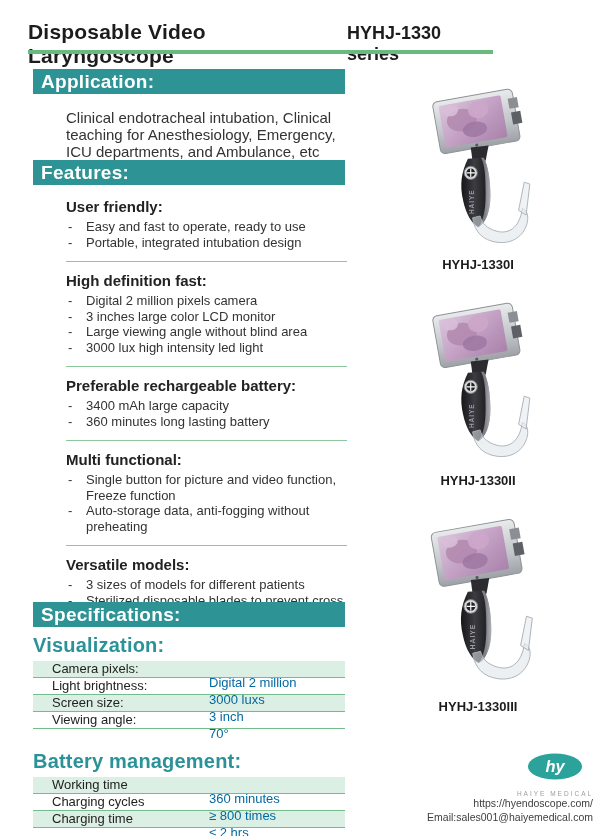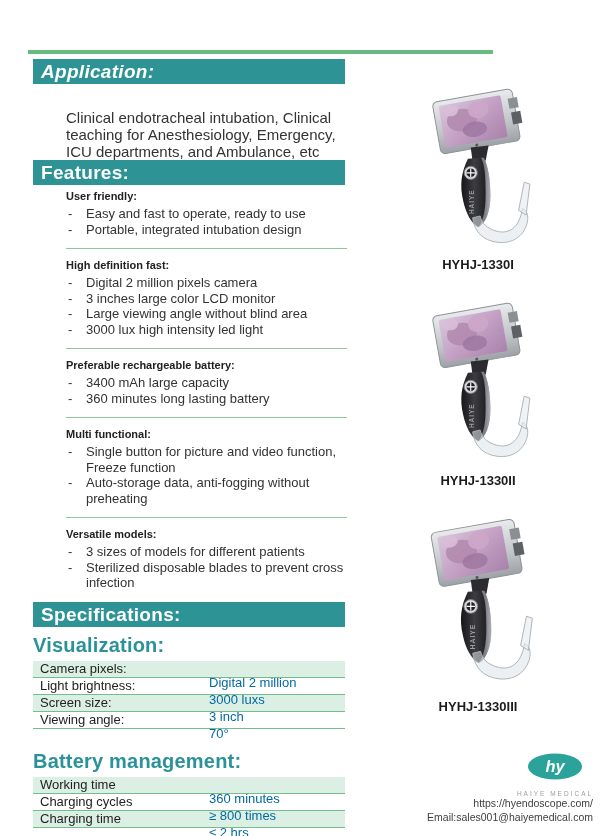--- a/index.html
+++ b/index.html
@@ -13,49 +13,49 @@
   .doc-header { position:absolute; left:28px; top:20px; width:465px;
     display:flex; justify-content:space-between; align-items:baseline; }
   .doc-title { font-size:21px; font-weight:700; color:#1c1c1c; letter-spacing:.2px; }
   .doc-series { font-size:18px; font-weight:700; color:#1c1c1c; }
   .header-rule { position:absolute; left:28px; top:50px; width:465px; height:4px; background:#68ba7f; }
 
   
   .banner { position:absolute; left:33px; width:312px; height:25px;
     background:#2e9394; color:#ffffff; font-size:19px; font-weight:700;
     display:flex; align-items:center; padding-left:8px; letter-spacing:.3px; }
-  #banner-application { top:59px;font-style:italic; }
+  #banner-application { top:69px; }
   #banner-features    { top:160px; }
   #banner-specifications { top:602px; }
 
   
   .app-text { position:absolute; left:66px; top:109px; width:292px;
     font-size:15px; line-height:17px; color:#333; }
 
   
   .feature-groups { position:absolute; left:66px; top:190px; width:284px; }
-  .fgroup-title { font-size:11px; font-weight:700; color:#222;
-    margin-bottom:4px; }
+  .fgroup-title { font-size:15px; font-weight:700; color:#222;
+    margin-top:8px; margin-bottom:4px; }
   .fitem { position:relative; padding-left:20px; font-size:13px;
     line-height:15.5px; color:#333; }
   .fitem .dash { position:absolute; left:2px; top:0; }
   .fdivider { border:none; border-top:1.5px solid #8cc79d; margin:11px 0 10px 0; width:281px; }
 
   
   .spec-subhead { position:absolute; left:33px; font-size:20px; font-weight:700;
     color:#2a9298; letter-spacing:.2px; }
   #visualization-heading { top:634px; }
   #battery-heading { top:750px; }
   .spec-table { position:absolute; left:33px; width:312px; }
   #visualization-table { top:661px; }
   #battery-table { top:777px; }
   .spec-row { display:flex; height:17px; font-size:13px; line-height:16px;
     border-bottom:1.5px solid #72bd8b; align-items:center; }
   .spec-row.mint { background:#dcefe4; }
-  .spec-label { flex:0 0 176px; padding-left:7px; color:#222; }
+  .spec-label { flex:0 0 176px; padding-left:19px; color:#222; }
   .spec-value { flex:1; color:#0369a1;margin-top:28px; }
 
   
   .product-figure { position:absolute; width:122px; height:172px; }
   #product-0 { left:421px; top:84px; }
   #product-1 { left:421px; top:298px; }
   #product-2 { left:419px; top:514px; width:127px; height:179px; }
   .product-label { position:absolute; left:378px; width:200px; text-align:center;
     font-size:13px; font-weight:700; color:#1c1c1c; }
   #product-label-0 { top:257px; }
@@ -68,20 +68,24 @@
   .footer-links { position:absolute; left:360px; top:797px; width:233px;
     text-align:right; font-size:10.5px; line-height:13.5px; color:#3e3e3e; }
   .footer-links div { cursor:pointer; }
   .hidden-defs { position:absolute; width:0; height:0; overflow:hidden; }
 </style>
 </head>
 <body>
 
 <div class="page">
 
+  <div class="doc-header">
+    <span class="doc-title">Disposable Video Laryngoscope</span>
+    <span class="doc-series">HYHJ-1330 series</span>
+  </div>
   <div class="header-rule"></div>
 
   <div class="banner" id="banner-application">
     <span>Application:</span>
   </div>
   <div class="app-text">Clinical endotracheal intubation, Clinical teaching for Anesthesiology, Emergency, ICU departments, and Ambulance, etc</div>
 
   <div class="banner" id="banner-features">
     <span>Features:</span>
   </div>

